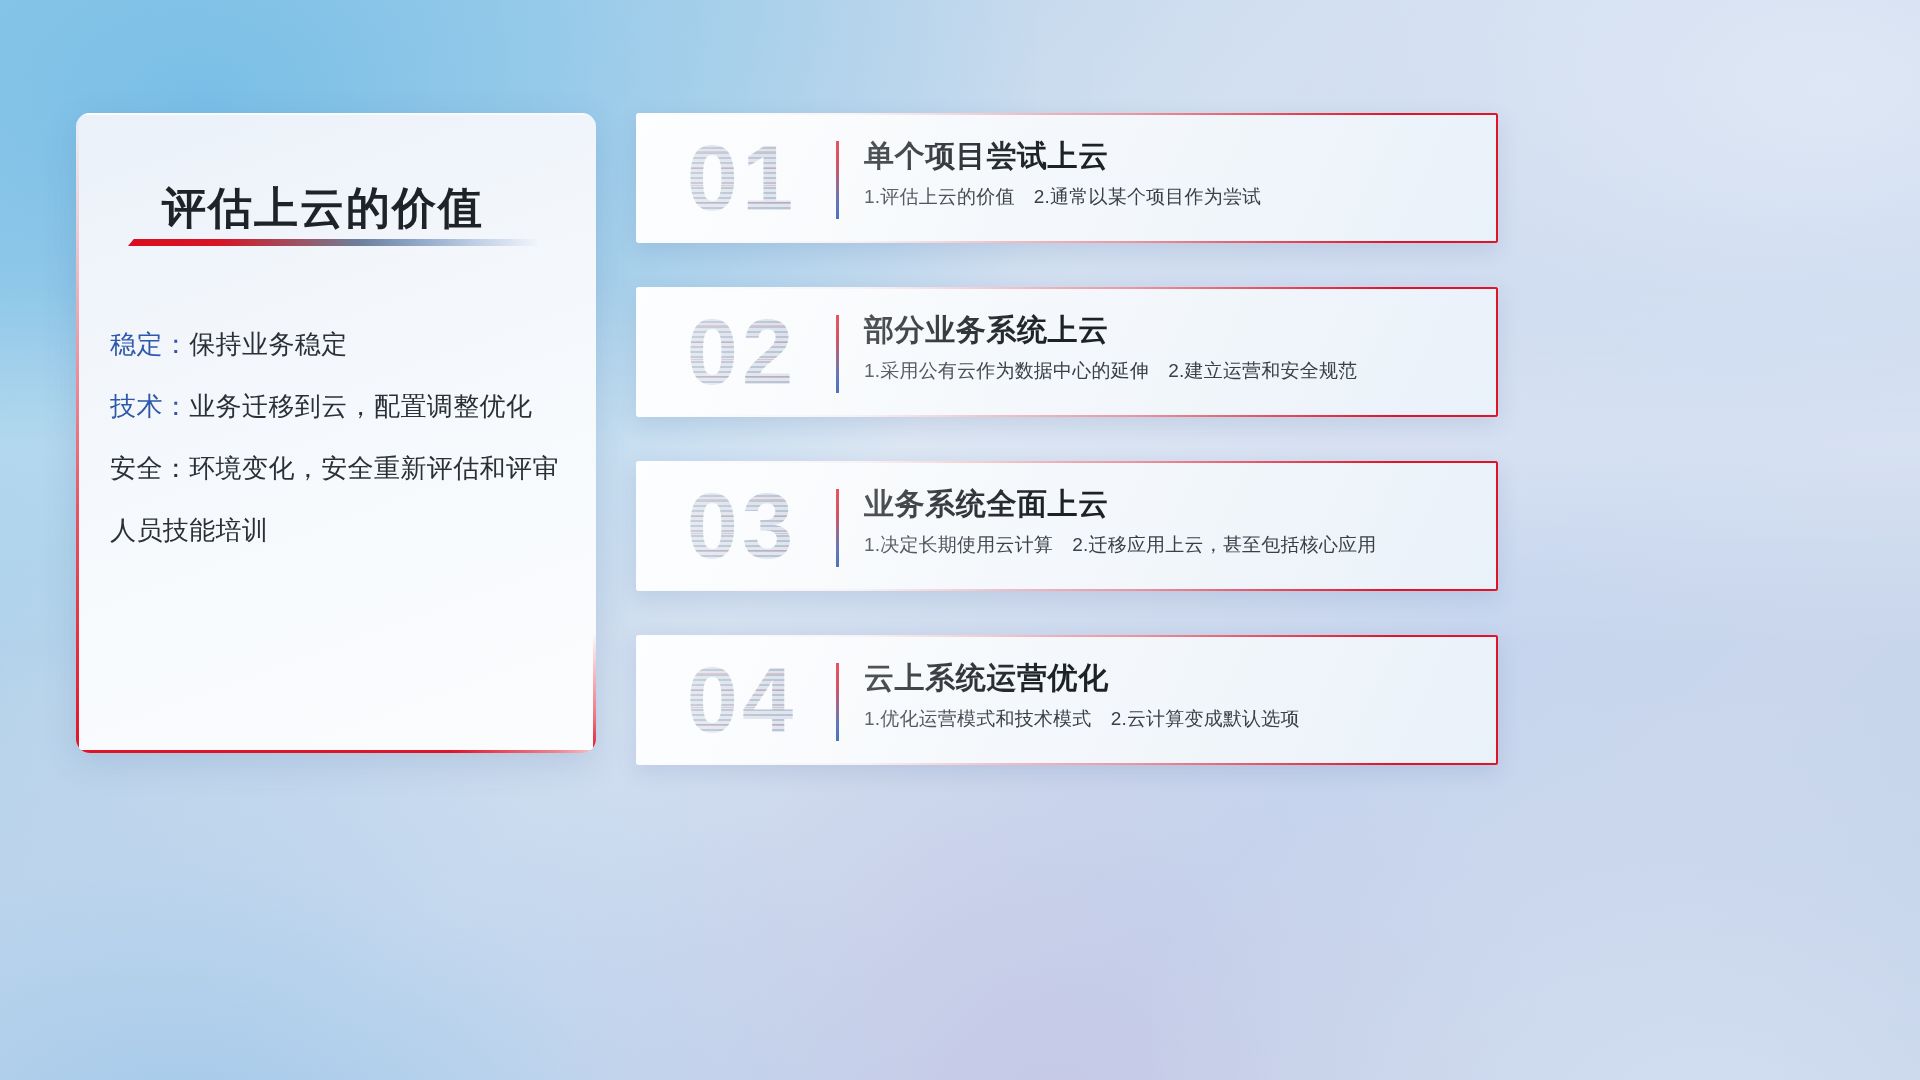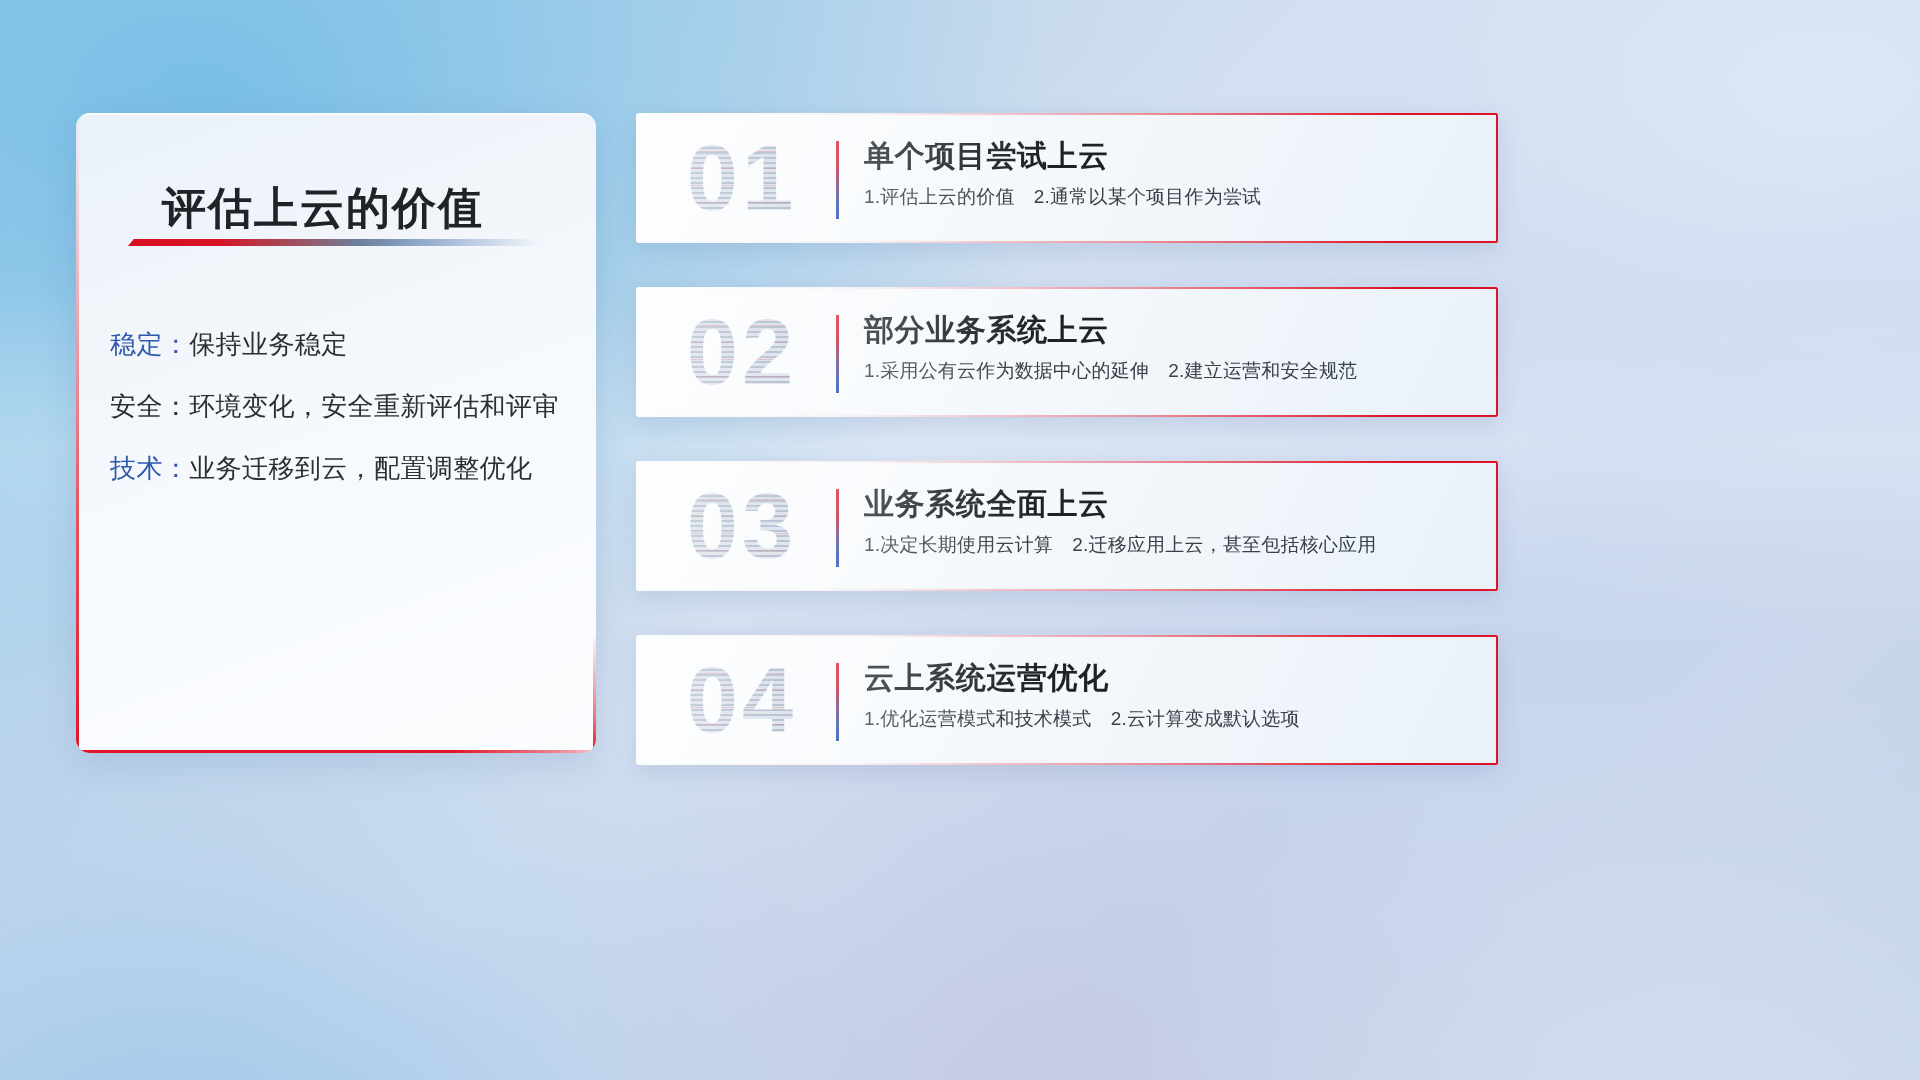--- a/index.html
+++ b/index.html
@@ -182,22 +182,23 @@
     <div class="edge-top-hl"></div>
     <div class="edge-left"></div>
     <div class="edge-bottom"></div>
     <div class="edge-right"></div>
 
     <h1 id="panel-title">评估上云的价值</h1>
     <div id="title-rule"></div>
 
     <div id="factor-list">
         <div class="factor-row accent"><span class="lbl">稳定：</span><span class="txt">保持业务稳定</span></div>
+        <div class="factor-row accent"><span class="lbl">技术：</span><span class="txt">业务迁移到云，配置调整优化</span></div>
         <div class="factor-row plain"><span class="lbl">安全：</span><span class="txt">环境变化，安全重新评估和评审</span></div>
-        <div class="factor-row accent"><span class="lbl">技术：</span><span class="txt">业务迁移到云，配置调整优化</span></div>
+        <div class="factor-row plain"><span class="lbl"></span><span class="txt">人员技能培训</span></div>
       </div>
   </section>
 
   <section id="steps">
       <article class="step-card">
         <div class="top-line"></div>
         <div class="bot-line"></div>
         <div class="right-line"></div>
         <div class="step-num">01</div>
         <div class="step-num-tint">01</div>

